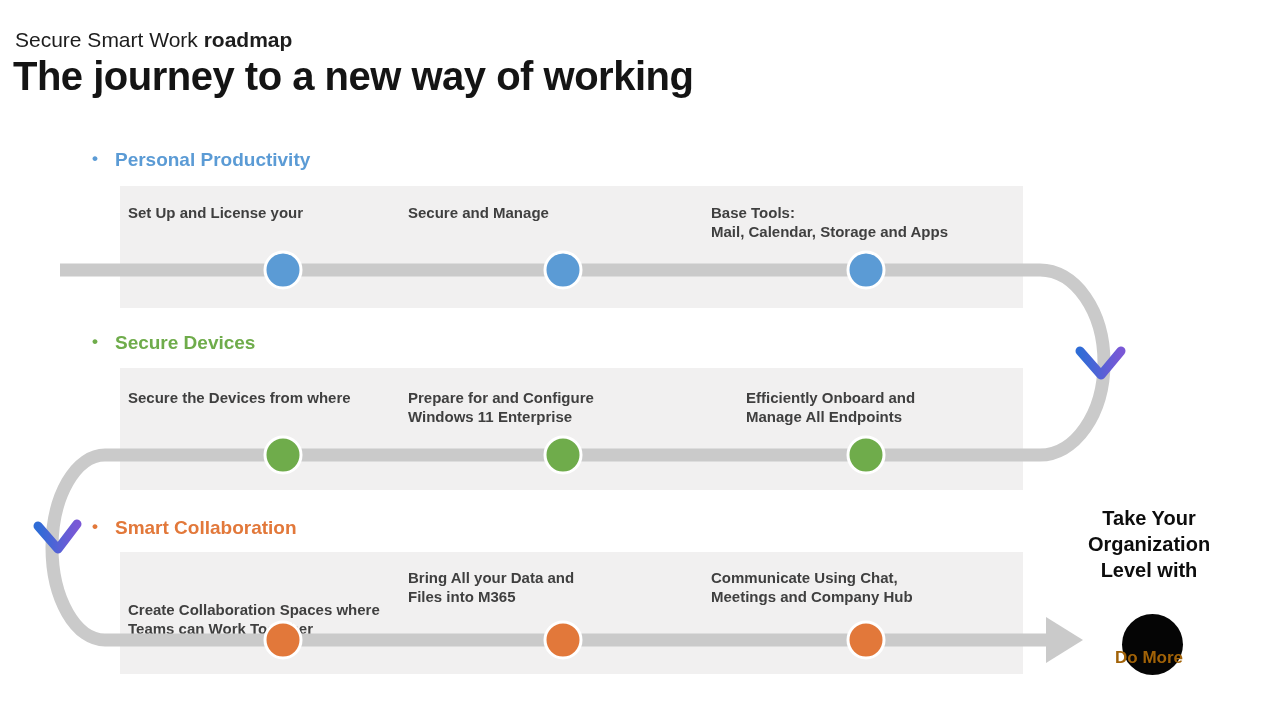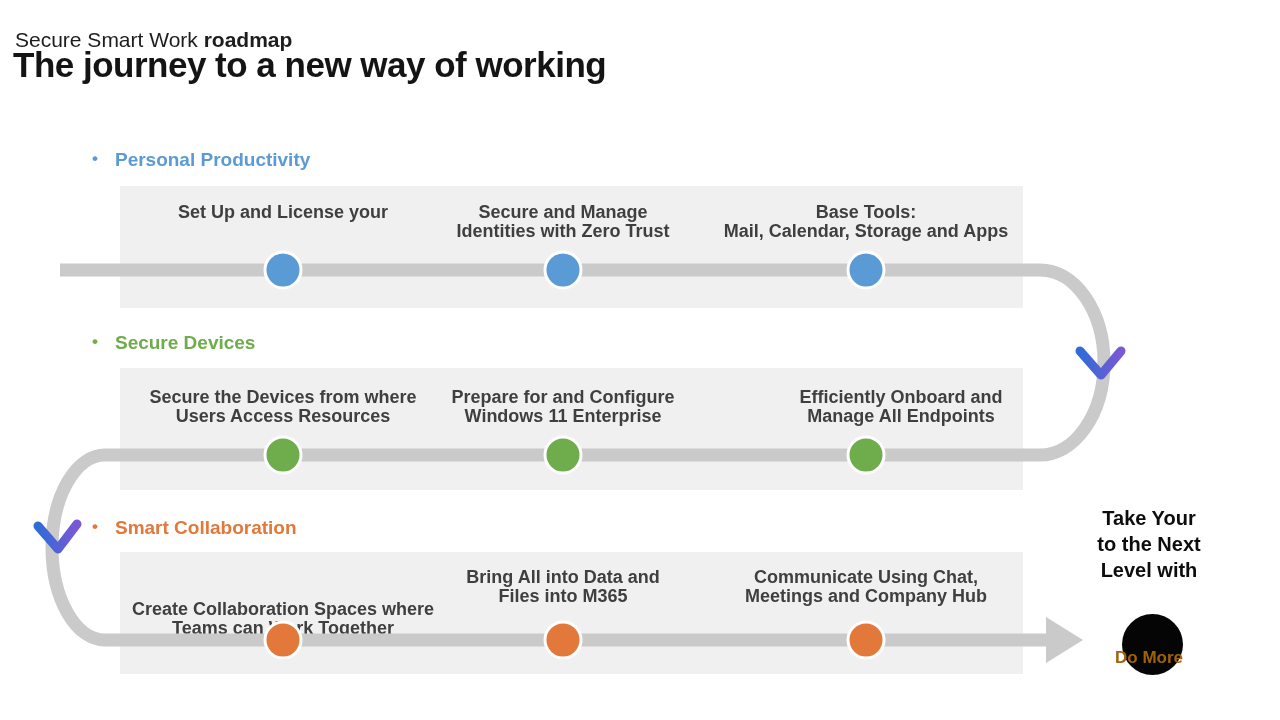--- a/index.html
+++ b/index.html
@@ -4,34 +4,34 @@
 <style>
   html,body{margin:0;padding:0;background:#fff;}
   #slide{
     position:relative;width:1280px;height:720px;background:#ffffff;overflow:hidden;
     font-family:"Liberation Sans",sans-serif;color:#111;text-decoration:underline;
   }
   .abs{position:absolute;}
   
   .kicker{left:15px;top:28px;font-size:21px;color:#1d1d1d;white-space:nowrap;}
   .kicker .bold{font-weight:700;}
-  .big-title{left:13px;top:45px;font-size:35px;font-weight:700;color:#141414;letter-spacing:-0.5px;white-space:nowrap;}
+  .big-title{left:13px;top:54px;font-size:40px;font-weight:700;color:#141414;letter-spacing:-0.5px;white-space:nowrap;}
   
   .section-title{font-size:19px;font-weight:700;white-space:nowrap;display:flex;align-items:center;}
   .section-title .bullet{font-size:17px;margin-right:17px;position:relative;top:-1px;}
   .t-blue{color:#5b9bd5;}
   .t-green{color:#6fac4b;}
   .t-orange{color:#e2783a;}
   
   .band{left:120px;width:903px;height:122px;background:#f1f0f0;}
   .band1{top:186px;}
   .band2{top:368px;}
   .band3{top:552px;}
   
-  .milestone{width:310px;text-align:center;font-size:18px;font-weight:700;color:#3f3f3f;line-height:19px;}
+  .milestone{width:310px;font-size:15px;font-weight:700;color:#3f3f3f;line-height:19px;}
   .milestone span{display:block;}
   
   #path-svg{left:0;top:0;pointer-events:none;}
   
   .cta-text{left:1075px;top:505px;width:148px;text-align:center;font-size:20px;font-weight:700;color:#0d0d0d;line-height:26px;}
   .cta-text span{display:block;}
   .logo-circle{left:1122px;top:614px;width:61px;height:61px;border-radius:50%;background:#050505;}
   .logo-label{left:1075px;top:648px;width:148px;text-align:center;font-size:17px;font-weight:700;color:#a16207;}
 </style>
 </head>
@@ -48,36 +48,34 @@
     <span class="bullet">•</span>
     <span>Personal Productivity</span>
   </div>
 
   <div class="abs band band1"></div>
   <div class="abs milestone" style="left:128px;top:203px;">
     <span>Set Up and License your</span>
   </div>
   <div class="abs milestone" style="left:408px;top:203px;">
     <span>Secure and Manage</span>
-    <span>Identities with Zero Trust</span>
   </div>
   <div class="abs milestone" style="left:711px;top:203px;">
     <span>Base Tools:</span>
     <span>Mail, Calendar, Storage and Apps</span>
   </div>
 
   <div class="abs section-title t-green" style="left:92px;top:332px;">
     <span class="bullet">•</span>
     <span>Secure Devices</span>
   </div>
 
   <div class="abs band band2"></div>
   <div class="abs milestone" style="left:128px;top:388px;">
     <span>Secure the Devices from where</span>
-    <span>Users Access Resources</span>
   </div>
   <div class="abs milestone" style="left:408px;top:388px;">
     <span>Prepare for and Configure</span>
     <span>Windows 11 Enterprise</span>
   </div>
   <div class="abs milestone" style="left:746px;top:388px;">
     <span>Efficiently Onboard and</span>
     <span>Manage All Endpoints</span>
   </div>
 
@@ -85,21 +83,21 @@
     <span class="bullet">•</span>
     <span>Smart Collaboration</span>
   </div>
 
   <div class="abs band band3"></div>
   <div class="abs milestone" style="left:128px;top:568px;margin-top:32px;">
     <span>Create Collaboration Spaces where</span>
     <span>Teams can Work Together</span>
   </div>
   <div class="abs milestone" style="left:408px;top:568px;">
-    <span>Bring All into Data and</span>
+    <span>Bring All your Data and</span>
     <span>Files into M365</span>
   </div>
   <div class="abs milestone" style="left:711px;top:568px;">
     <span>Communicate Using Chat,</span>
     <span>Meetings and Company Hub</span>
   </div>
 
   <svg id="path-svg" class="abs" width="1280" height="720" viewBox="0 0 1280 720">
     <defs>
       <linearGradient id="chevR" x1="0" y1="0" x2="1" y2="0">
@@ -127,19 +125,19 @@
     <circle cx="283" cy="640" r="18" fill="#e2783a" stroke="#ffffff" stroke-width="3"></circle>
     <circle cx="563" cy="640" r="18" fill="#e2783a" stroke="#ffffff" stroke-width="3"></circle>
     <circle cx="866" cy="640" r="18" fill="#e2783a" stroke="#ffffff" stroke-width="3"></circle>
 
     <path d="M 1080 351 L 1101 375 L 1121 351" fill="none" stroke="url(#chevR)" stroke-width="9" stroke-linecap="round" stroke-linejoin="round"></path>
     <path d="M 38 526 L 58 549 L 77 524" fill="none" stroke="url(#chevL)" stroke-width="9" stroke-linecap="round" stroke-linejoin="round"></path>
   </svg>
 
   <div class="abs cta-text">
     <span>Take Your</span>
-    <span>to the Next</span>
+    <span>Organization</span>
     <span>Level with</span>
   </div>
   <div class="abs logo-circle"></div>
   <div class="abs logo-label">Do More</div>
 
 </div>
 
 </body></html>

